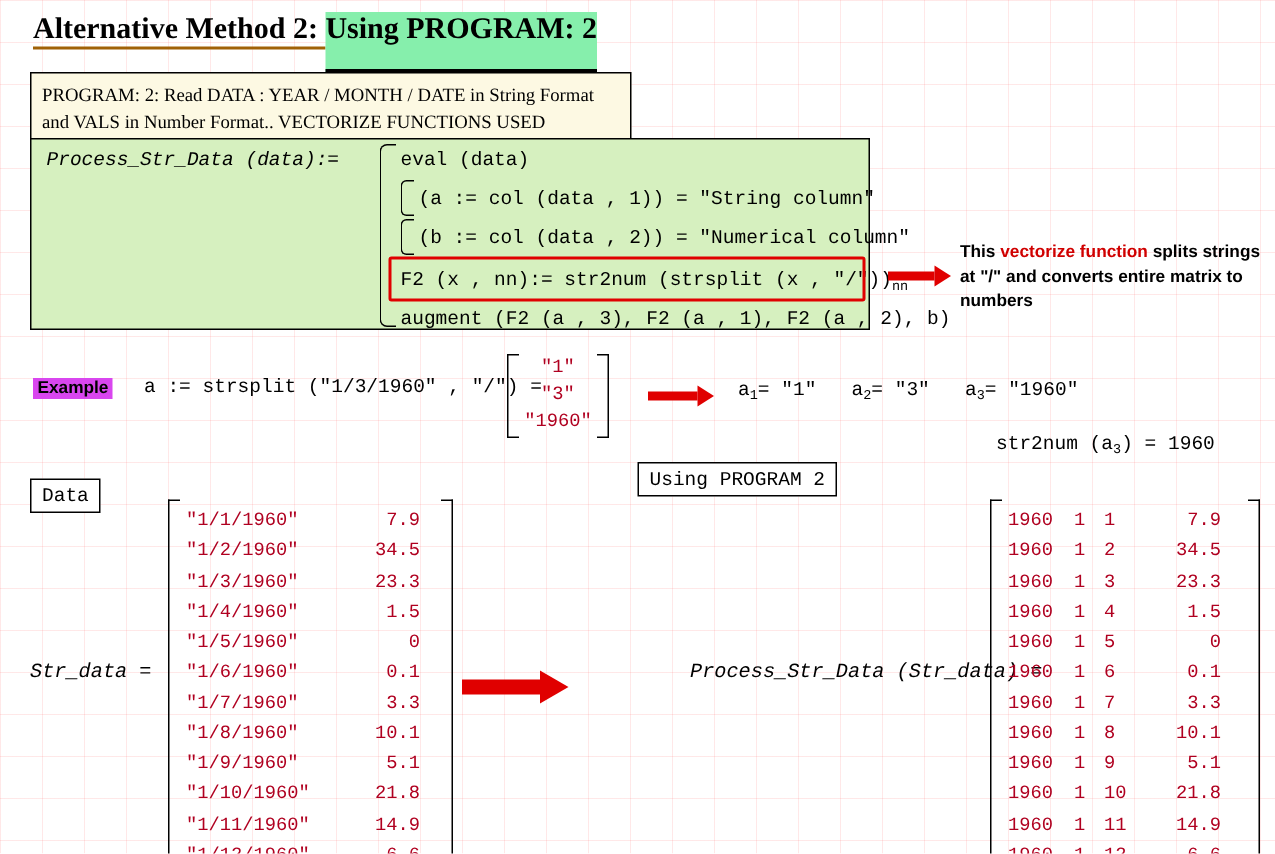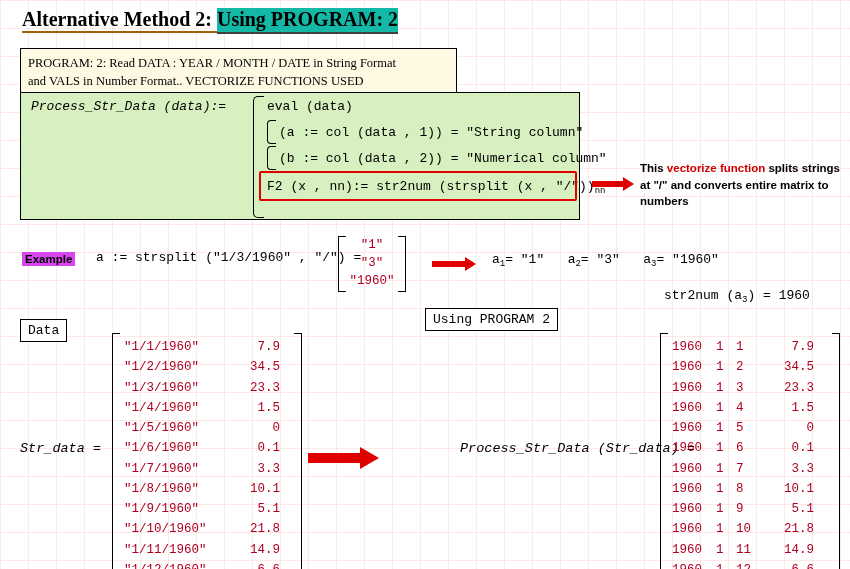--- a/index.html
+++ b/index.html
@@ -29,27 +29,27 @@
   .title {
     position: absolute;
     left: 22px; top: 8px;
     font-family: "Liberation Serif", serif;
     font-size: 20px;
     font-weight: bold;
     color: #000;
     white-space: nowrap;
   }
   .title .plain { border-bottom: 2px solid #a16207; padding-bottom: 1px; }
-  .title .hl { background: #14b8a6; border-bottom: 2px solid #404040; padding-bottom: 2px; }
+  .title .hl { background: #86efac; border-bottom: 2px solid #000000; padding-bottom: 16px; }
 
   
   .note-box {
     position: absolute;
     left: 20px; top: 48px;
-    width: 437px;
+    width: 401px;
     background: #fdf9e3;
     border: 1px solid #000;
     padding: 5px 7px 6px 7px;
     box-sizing: border-box;
     font-family: "Liberation Serif", serif;
     font-size: 12.5px;
     line-height: 1.45;
     color: #000;
   }
 
@@ -277,20 +277,21 @@
       <div class="prog-line pl1">eval (data)</div>
 
       <div class="sub-bracket" style="left:246px; top:27px; height:22px;"></div>
       <div class="prog-line pl2" style="left:258px;">(a := col (data , 1)) = "String column"</div>
 
       <div class="sub-bracket" style="left:246px; top:53px; height:22px;"></div>
       <div class="prog-line pl3" style="left:258px;">(b := col (data , 2)) = "Numerical column"</div>
 
       <div class="prog-line pl4"><span>F2 (x , nn):= str2num (strsplit (x , "/"))</span><span class="sub">nn</span></div>
 
+      <div class="prog-line pl5">augment (F2 (a , 3), F2 (a , 1), F2 (a , 2), b)</div>
 
       <div class="red-highlight"></div>
     </div>
   </div>
 
   <div class="arrow" style="left:592px; top:184px; width:42px;">
     <div class="shaft" style="width:31px; height:6px;"></div>
     <div class="head" style="left:31px;"></div>
   </div>
 

